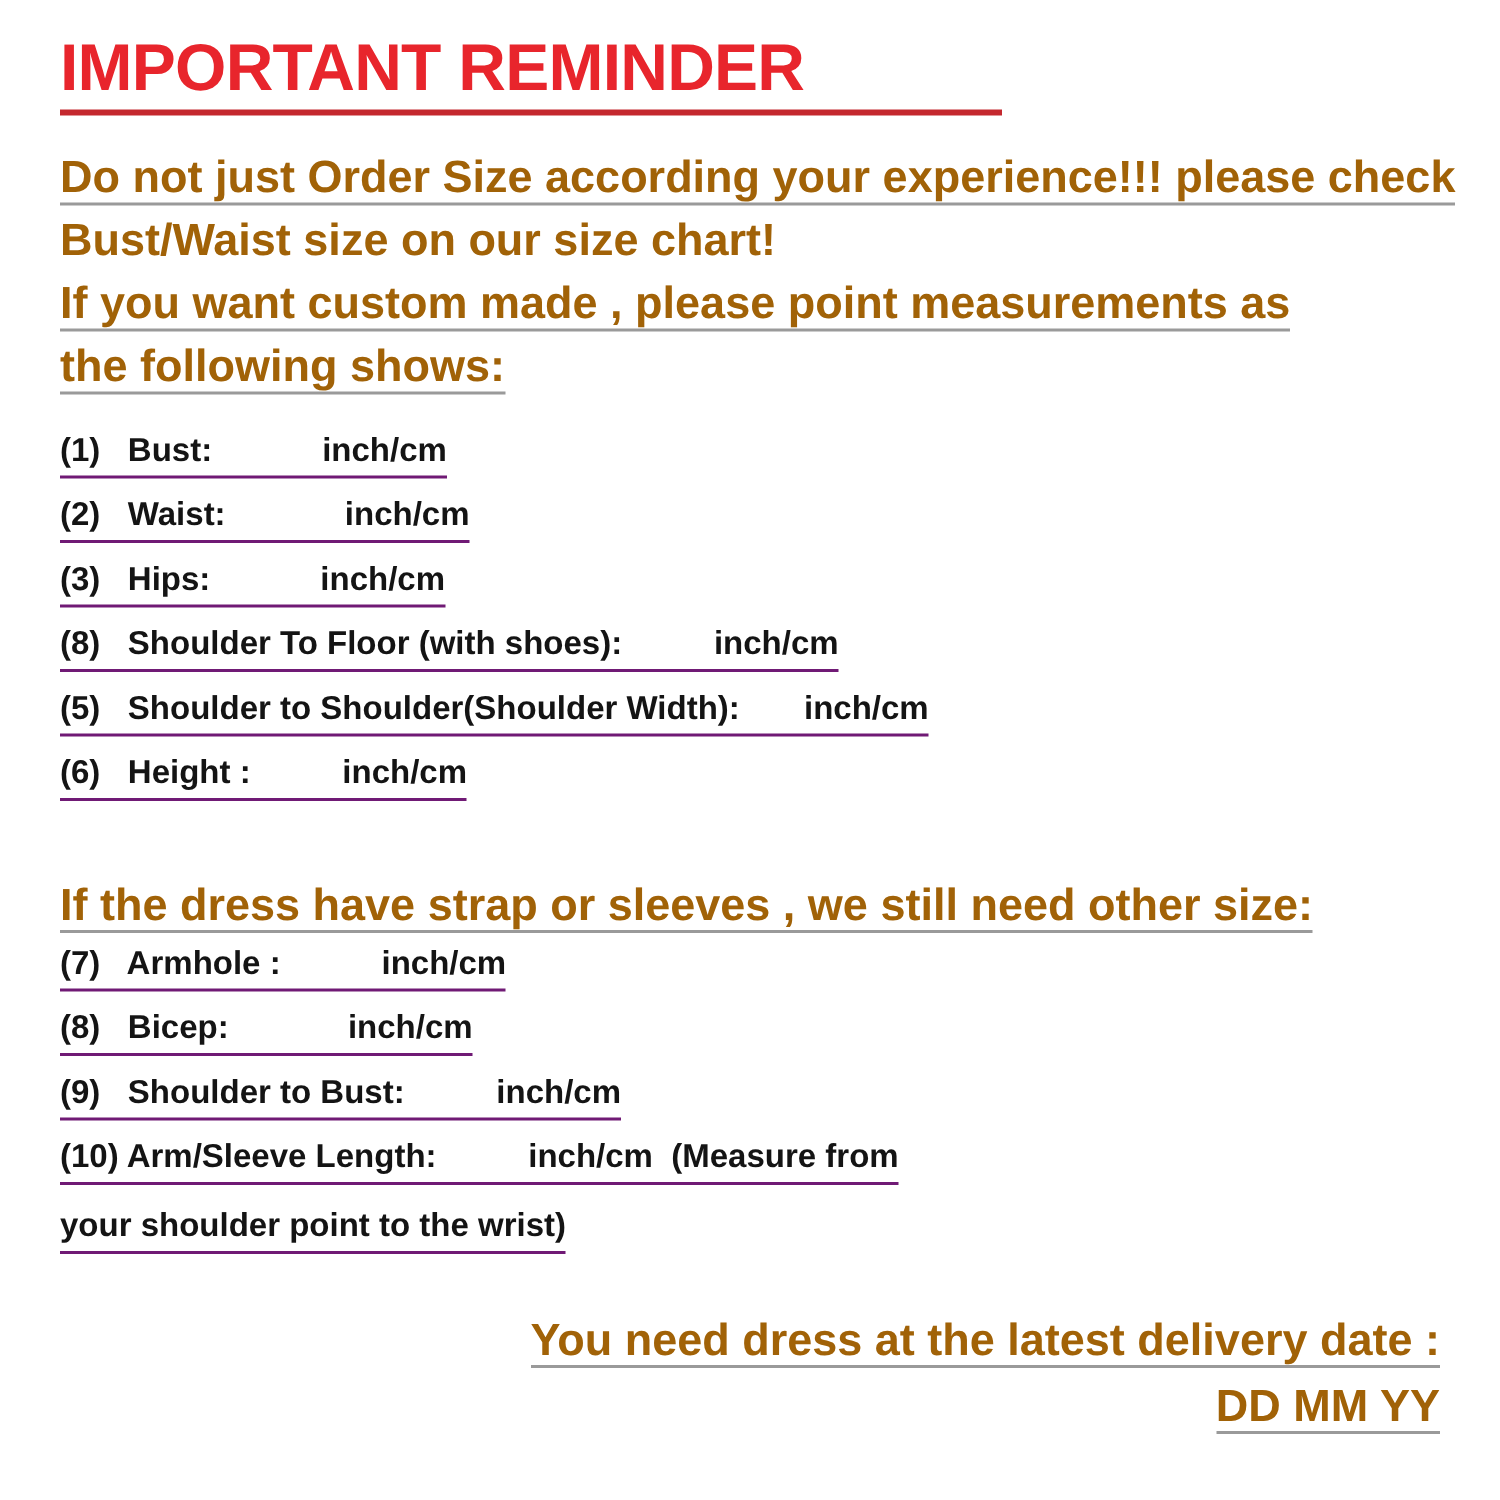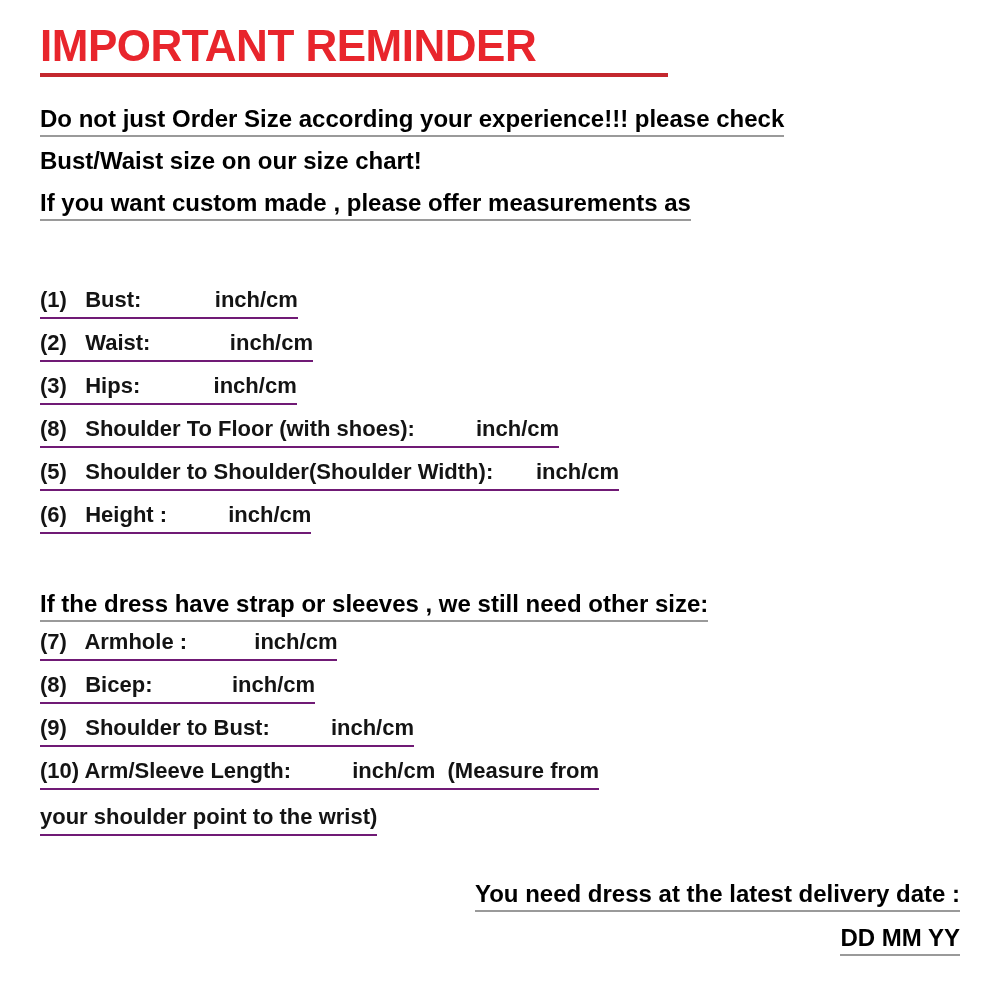--- a/index.html
+++ b/index.html
@@ -51,23 +51,23 @@
   
   .intro {
     position: absolute;
     left: 40px;
     top: 98px;
     width: 920px;
   }
   .red-line {
     font-family: "Liberation Sans", sans-serif;
     font-weight: bold;
-    font-size: 24px;
+    font-size: 30px;
     line-height: 42px;
-    color: #000000;
+    color: #a16207;
     white-space: nowrap;
     position: relative;
     display: block;
   }
   .red-line .ul {
     border-bottom: 2px solid #9a9a9a;
     padding-bottom: 1px;
     display: inline-block;
     line-height: 30px;
   }
@@ -129,21 +129,22 @@
 <div id="sheet">
 
   <div class="title-block">
     <span class="title-text">IMPORTANT REMINDER</span>
     <div class="title-rule"></div>
   </div>
 
   <div class="intro">
     <span class="red-line"><span class="ul">Do not just Order Size according your experience!!! please check</span></span>
     <span class="red-line"><span>Bust/Waist size on our size chart!</span></span>
-    <span class="red-line"><span class="ul">If you want custom made , please offer measurements as</span></span>
+    <span class="red-line"><span class="ul">If you want custom made , please point measurements as</span></span>
+    <span class="red-line"><span class="ul">the following shows:</span></span>
   </div>
 
   <div class="list-block" id="list-a">
     <span class="item"><span class="ul">(1)   Bust:            inch/cm</span></span>
     <span class="item"><span class="ul">(2)   Waist:             inch/cm</span></span>
     <span class="item"><span class="ul">(3)   Hips:            inch/cm</span></span>
     <span class="item"><span class="ul">(8)   Shoulder To Floor (with shoes):          inch/cm</span></span>
     <span class="item"><span class="ul">(5)   Shoulder to Shoulder(Shoulder Width):       inch/cm</span></span>
     <span class="item"><span class="ul">(6)   Height :          inch/cm</span></span>
   </div>

